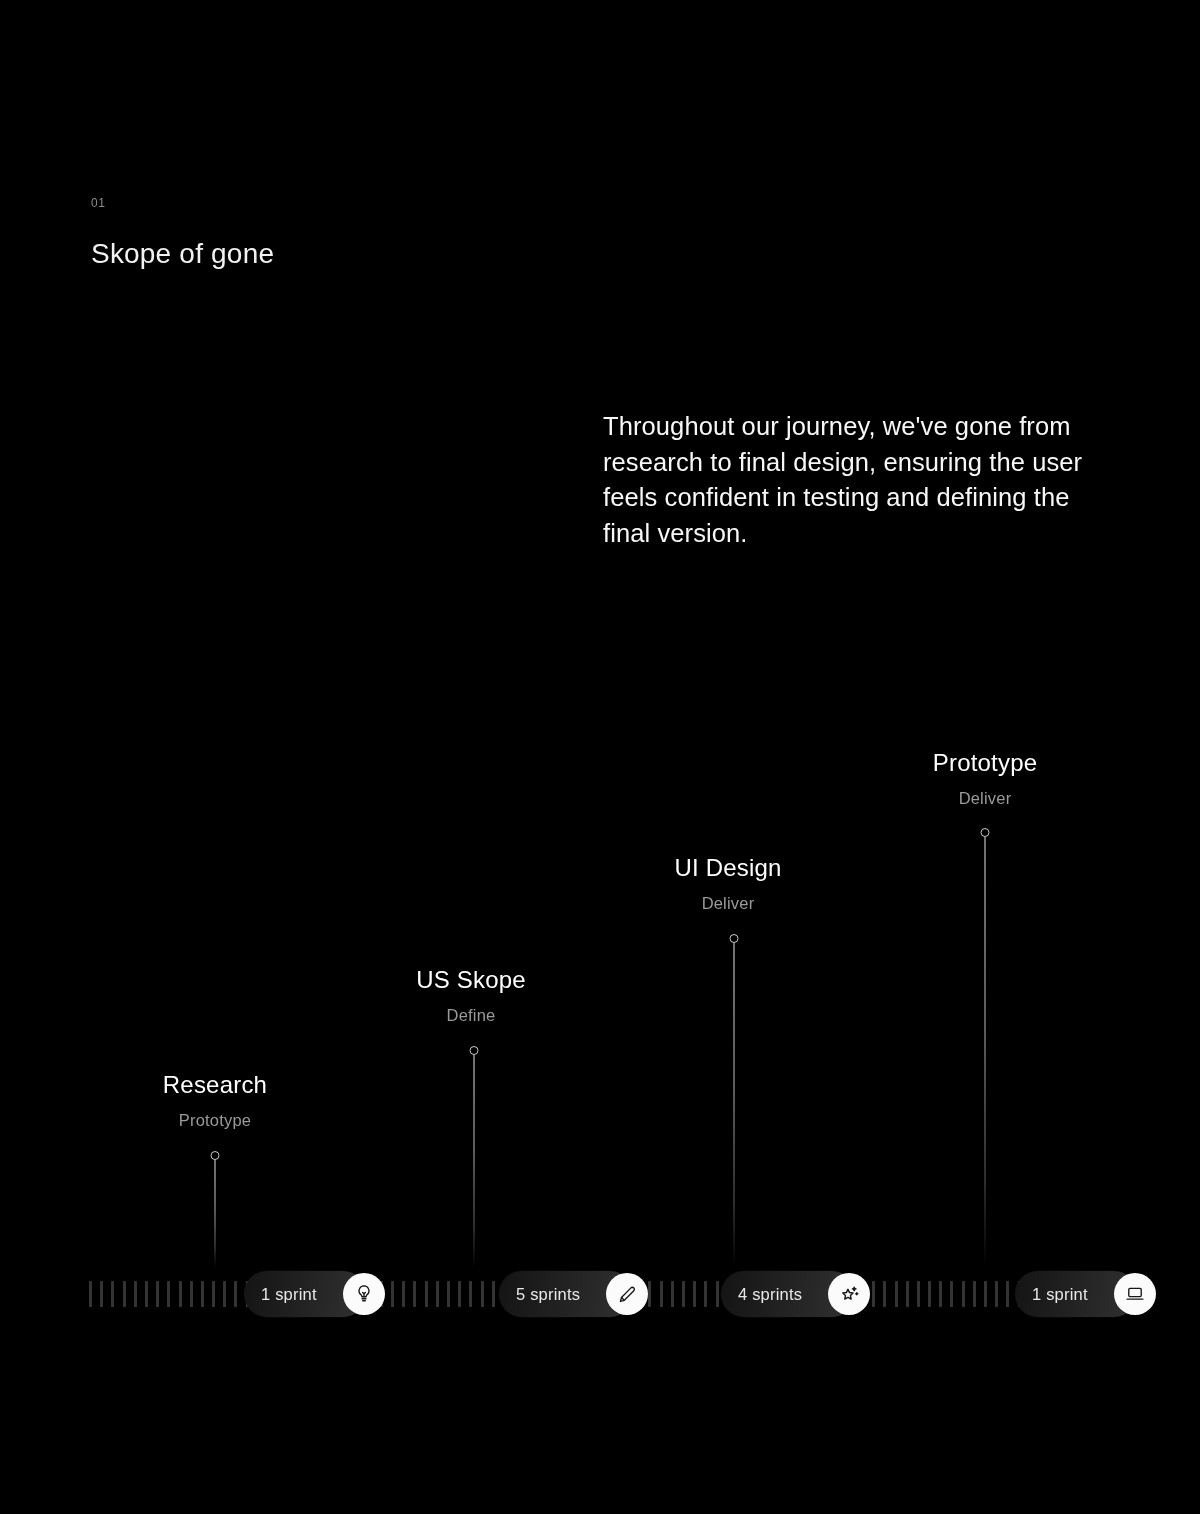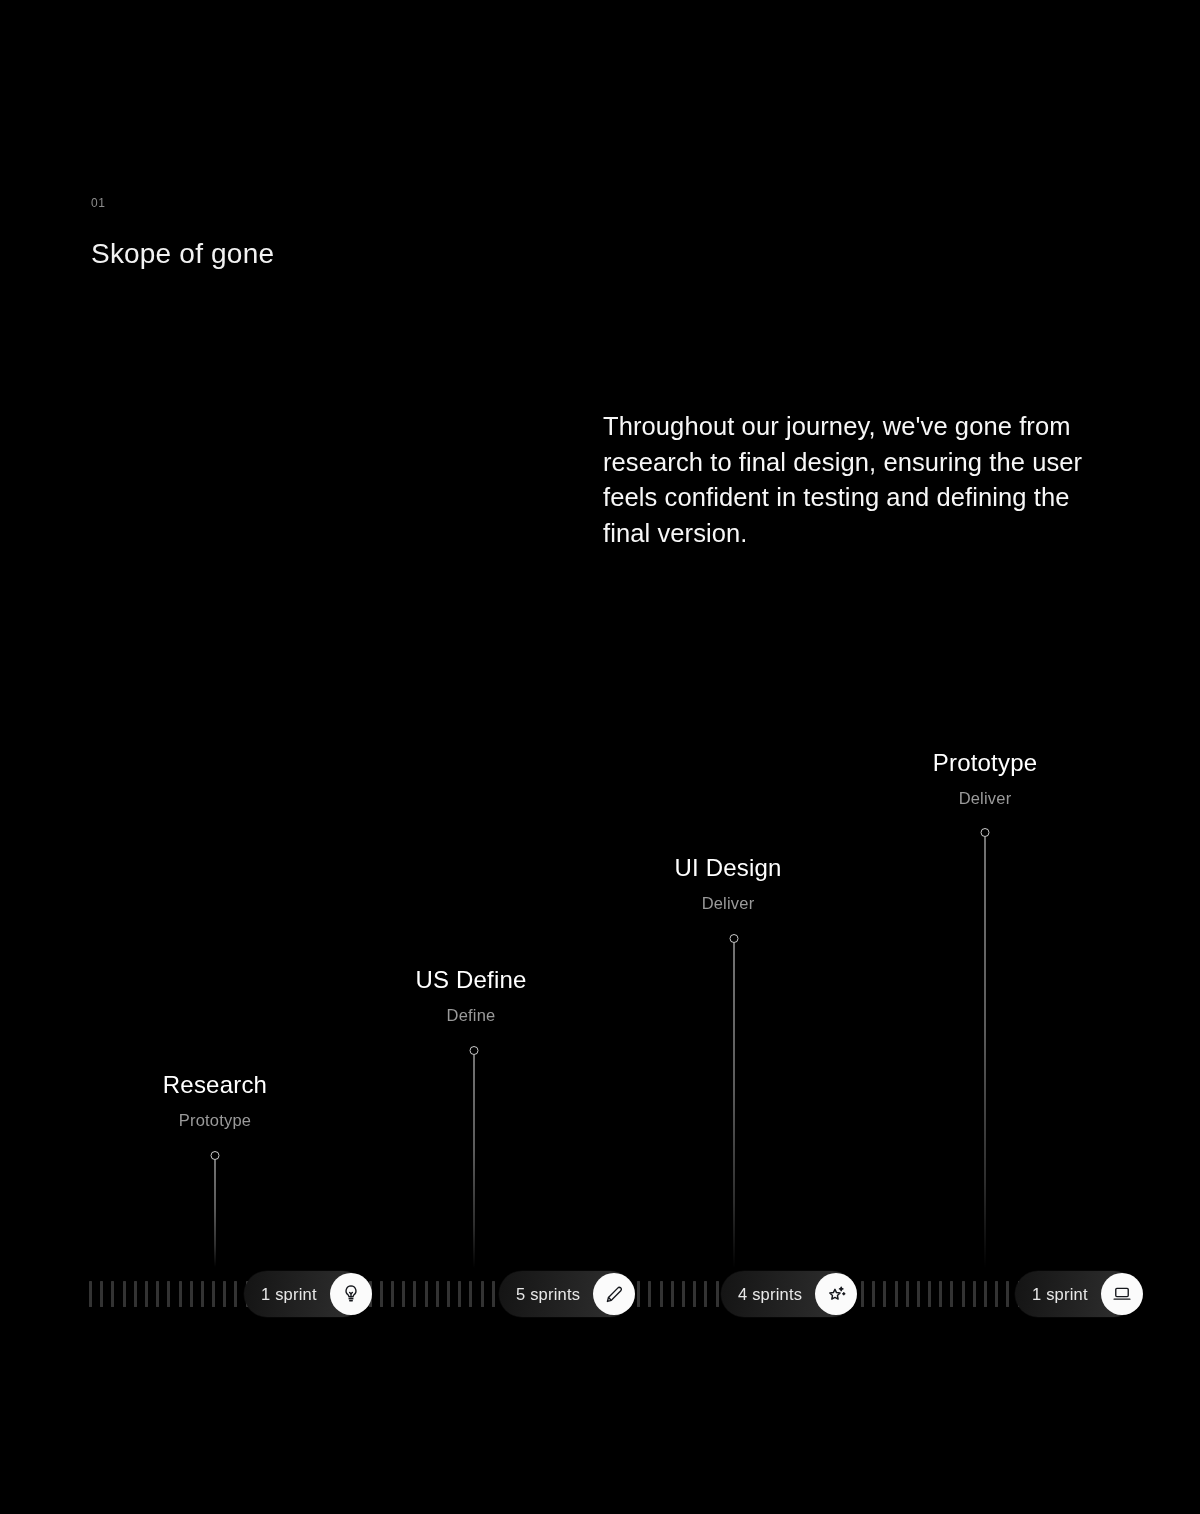--- a/index.html
+++ b/index.html
@@ -161,21 +161,21 @@
     box-shadow: 0 0 0 0.5px rgba(255,255,255,0.05);
   }
 
   .sprint-label {
     font-size: 16.5px;
     font-weight: 400;
     letter-spacing: 0.2px;
     color: #e8e8e8;
     line-height: 1;
     white-space: nowrap;
-    padding-right: 13px;
+    padding-right: 26px;
   }
 
   .sprint-badge {
     width: 42px;
     height: 42px;
     min-width: 42px;
     border-radius: 50%;
     background: #fbfbfb;
     display: flex;
     align-items: center;
@@ -224,21 +224,21 @@
       <div class="stage-phase">Prototype</div>
     </div>
     <div class="stage-connector">
       <div class="connector-dot"></div>
       <div class="connector-line"></div>
     </div>
   </div>
 
   <div class="stage stage-2">
     <div class="stage-labels">
-      <div class="stage-name">US Define</div>
+      <div class="stage-name">US Skope</div>
       <div class="stage-phase">Define</div>
     </div>
     <div class="stage-connector">
       <div class="connector-dot"></div>
       <div class="connector-line"></div>
     </div>
   </div>
 
   <div class="stage stage-3">
     <div class="stage-labels">

